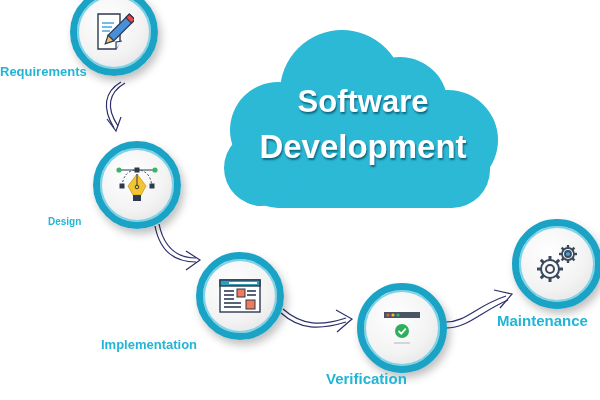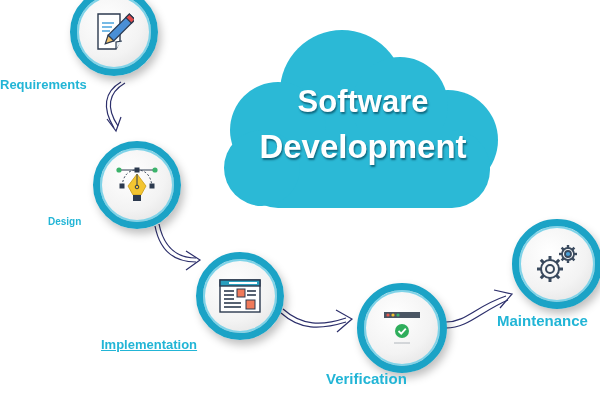--- a/index.html
+++ b/index.html
@@ -71,21 +71,21 @@
       <line x1="8" y1="12" x2="20" y2="12" stroke="#4aa3dc" stroke-width="1.5"></line>
       <line x1="8" y1="16" x2="18" y2="16" stroke="#4aa3dc" stroke-width="1.5"></line>
       <line x1="8" y1="20" x2="16" y2="20" stroke="#4aa3dc" stroke-width="1.5"></line>
       <g transform="rotate(45 24 20)">
         <rect x="20" y="0" width="8" height="30" fill="#4a8fd6" stroke="#2c3a4f" stroke-width="1.2"></rect>
         <rect x="20" y="0" width="8" height="5" fill="#e04a4a" stroke="#2c3a4f" stroke-width="1.2"></rect>
         <path d="M20 30 L24 38 L28 30 Z" fill="#f2c36b" stroke="#2c3a4f" stroke-width="1.2"></path>
       </g>
     </svg>
   </div>
-  <div class="label" style="left:0px; top:77px; font-size:13px;">Requirements</div>
+  <div class="label" style="left:0px; top:64px; font-size:13px;">Requirements</div>
 
   <div class="node" style="left:93px; top:141px; width:88px; height:88px;">
     <svg class="icon" width="46" height="42" viewBox="0 0 46 42">
       <path d="M8 22 Q10 6 23 6 Q36 6 38 22" fill="none" stroke="#2c3a4f" stroke-width="1" stroke-dasharray="2 2"></path>
       <line x1="5" y1="6" x2="41" y2="6" stroke="#2c3a4f" stroke-width="1"></line>
       <circle cx="5" cy="6" r="2.6" fill="#3bb36b"></circle>
       <circle cx="41" cy="6" r="2.6" fill="#3bb36b"></circle>
       <rect x="20.5" y="3.5" width="5" height="5" fill="#2c3a4f"></rect>
       <rect x="5.5" y="19.5" width="5" height="5" fill="#2c3a4f"></rect>
       <rect x="35.5" y="19.5" width="5" height="5" fill="#2c3a4f"></rect>
@@ -106,21 +106,21 @@
       <line x1="5" y1="16" x2="15" y2="16" stroke="#2c3a4f" stroke-width="1.6"></line>
       <line x1="5" y1="20" x2="15" y2="20" stroke="#2c3a4f" stroke-width="1.6"></line>
       <line x1="5" y1="24" x2="22" y2="24" stroke="#2c3a4f" stroke-width="1.6"></line>
       <line x1="5" y1="28" x2="22" y2="28" stroke="#2c3a4f" stroke-width="1.6"></line>
       <rect x="18" y="10" width="8" height="8" fill="#f07a5a" stroke="#2c3a4f" stroke-width="1"></rect>
       <line x1="28" y1="12" x2="37" y2="12" stroke="#2c3a4f" stroke-width="1.6"></line>
       <line x1="28" y1="16" x2="37" y2="16" stroke="#2c3a4f" stroke-width="1.6"></line>
       <rect x="27" y="21" width="9" height="9" fill="#f07a5a" stroke="#2c3a4f" stroke-width="1"></rect>
     </svg>
   </div>
-  <div class="label" style="left:101px; top:337px; font-size:13px;text-decoration:underline;">Implementation</div>
+  <div class="label" style="left:101px; top:337px; font-size:13px;">Implementation</div>
 
   <div class="node" style="left:357px; top:283px; width:90px; height:90px;">
     <svg class="icon" width="38" height="36" viewBox="0 0 38 36">
       <rect x="1" y="2" width="36" height="6" fill="#4a5563"></rect>
       <circle cx="5" cy="5" r="1.6" fill="#e85a4f"></circle>
       <circle cx="10" cy="5" r="1.6" fill="#f2c02e"></circle>
       <circle cx="15" cy="5" r="1.6" fill="#3bb36b"></circle>
       <circle cx="19" cy="21" r="7" fill="#2fae5c"></circle>
       <path d="M15.5 21 L18.2 23.6 L22.8 18.6" fill="none" stroke="#ffffff" stroke-width="1.8"></path>
       <line x1="11" y1="33" x2="27" y2="33" stroke="#b0b6bc" stroke-width="1"></line>

